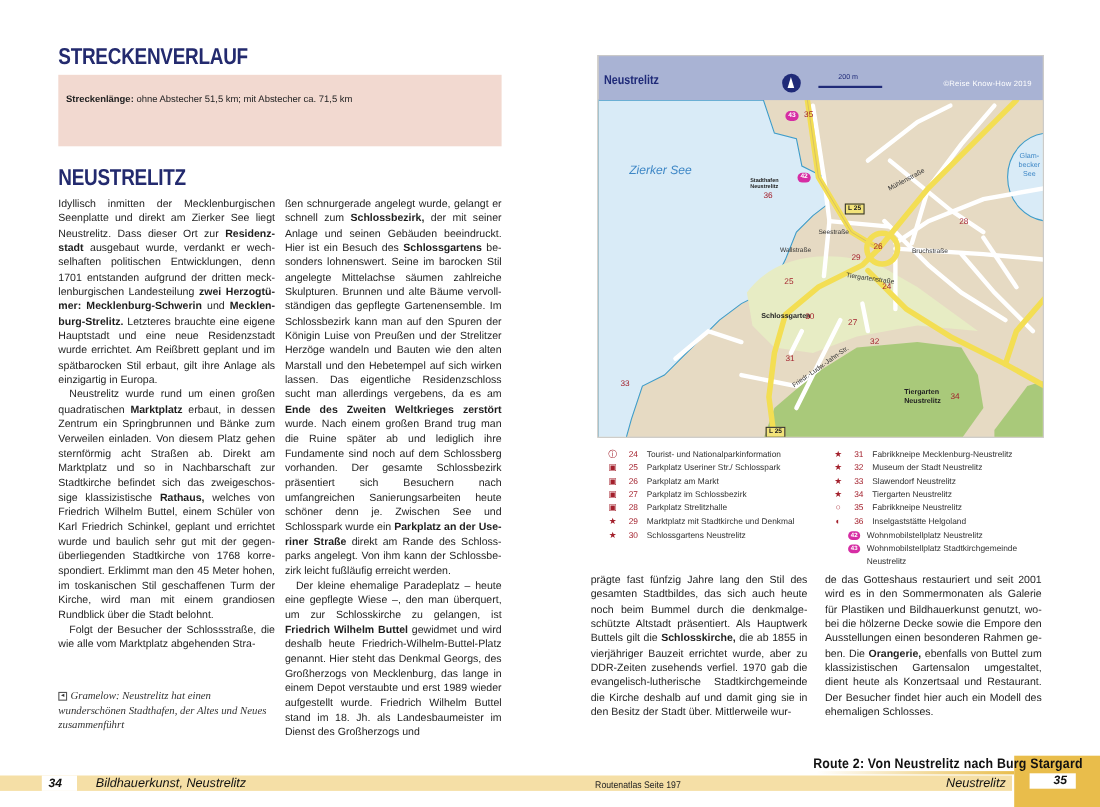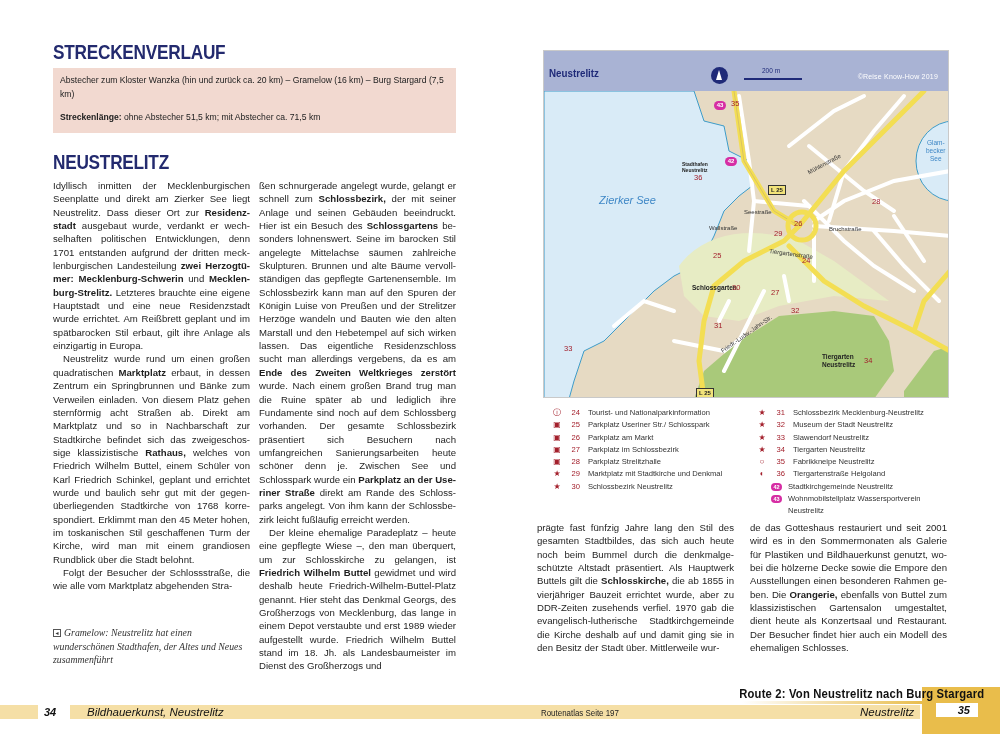--- a/index.html
+++ b/index.html
@@ -128,21 +128,20 @@
     display: inline-block; width: 11px; height: 8px; border-radius: 4px; background: #d62da4; color: #fff; font-size: 5.5px; font-weight: bold; line-height: 8px; text-align: center; margin-left: 16px; margin-right: 6px; flex: none; margin-top: 2px;
   }
 </style>
 </head>
 <body>
 
 <div class="page page-left">
   <div class="h-section h-route">STRECKENVERLAUF</div>
 
   <div class="route-box">
-    <div>Abstecher zum Kloster Wanzka (hin und zurück ca. 20 km) – Gramelow (16 km) – Burg Stargard (7,5 km)</div>
     <div class="gap"></div>
     <div><span class="len-label">Streckenlänge:</span><span> ohne Abstecher 51,5 km; mit Abstecher ca. 71,5 km</span></div>
   </div>
 
   <div class="h-section h-city">NEUSTRELITZ</div>
 
   <div class="col col-1">
     <p><span>Idyllisch inmitten der Mecklenburgischen Seenplatte und direkt am Zierker See liegt Neustrelitz. Dass dieser Ort zur </span><b>Residenz­stadt</b><span> ausgebaut wurde, verdankt er wech­selhaften politischen Entwicklungen, denn 1701 entstanden aufgrund der dritten meck­lenburgischen Landesteilung </span><b>zwei Herzogtü­mer: Mecklenburg-Schwerin</b><span> und </span><b>Mecklen­burg-Strelitz.</b><span> Letzteres brauchte eine eigene Hauptstadt und eine neue Residenzstadt wurde errichtet. Am Reißbrett geplant und im spätbarocken Stil erbaut, gilt ihre Anlage als einzigartig in Europa.</span></p>
     <p class="indent"><span>Neustrelitz wurde rund um einen großen quadratischen </span><b>Marktplatz</b><span> erbaut, in des­sen Zentrum ein Springbrunnen und Bänke zum Verweilen einladen. Von diesem Platz gehen sternförmig acht Straßen ab. Direkt am Marktplatz und so in Nachbarschaft zur Stadtkirche befindet sich das zweigeschos­sige klassizistische </span><b>Rathaus,</b><span> welches von Friedrich Wilhelm Buttel, einem Schüler von Karl Friedrich Schinkel, geplant und errichtet wurde und baulich sehr gut mit der gegen­überliegenden Stadtkirche von 1768 korre­spondiert. Erklimmt man den 45 Meter ho­hen, im toskanischen Stil geschaffenen Turm der Kirche, wird man mit einem grandiosen Rundblick über die Stadt belohnt.</span></p>
     <p class="indent"><span>Folgt der Besucher der Schlossstraße, die wie alle vom Marktplatz abgehenden Stra-</span></p>
@@ -208,21 +207,21 @@
   </svg>
 
   <div class="map-header">
     <div class="map-title">Neustrelitz</div>
     <div class="map-north"></div>
     <div class="map-scale-label">200 m</div>
     <div class="map-scale-bar"></div>
     <div class="map-copyright">©Reise Know-How 2019</div>
   </div>
 
-  <div class="lake-label" style="left:55px; top:98px;margin-top:45px;">Zierker See</div>
+  <div class="lake-label" style="left:28px; top:98px;">Zierker See</div>
   <div class="lake-small" style="left:382px; top:88px; white-space:pre;">Glam-
 becker
 See</div>
   <div class="poi-park" style="left:148px; top:233px;">Schlossgarten</div>
   <div class="poi-park" style="left:278px; top:302px; white-space:pre;">Tiergarten
 Neustrelitz</div>
   <div class="poi-park" style="left:138px; top:110px; font-size:5px; line-height:6px; white-space:pre;">Stadthafen
 Neustrelitz</div>
 
   <div class="road-badge" style="left:224px; top:134px;">L 25</div>
@@ -279,29 +278,29 @@
       <span class="lbl">Parkplatz Strelitzhalle</span>
     </div>
   <div class="row">
       <span class="sym">★</span>
       <span class="num">29</span>
       <span class="lbl">Marktplatz mit Stadtkirche und Denkmal</span>
     </div>
   <div class="row">
       <span class="sym">★</span>
       <span class="num">30</span>
-      <span class="lbl">Schlossbezirk Neustrelitz</span>
+      <span class="lbl">Schlossgartens Neustrelitz</span>
     </div>
 </div>
 
 <div class="legend legend-right">
   <div class="row">
       <span class="sym">★</span>
       <span class="num">31</span>
-      <span class="lbl">Schlossbezirk Mecklenburg-Neustrelitz</span>
+      <span class="lbl">Fabrikkneipe Mecklenburg-Neustrelitz</span>
     </div>
   <div class="row">
       <span class="sym">★</span>
       <span class="num">32</span>
       <span class="lbl">Museum der Stadt Neustrelitz</span>
     </div>
   <div class="row">
       <span class="sym">★</span>
       <span class="num">33</span>
       <span class="lbl">Slawendorf Neustrelitz</span>
@@ -312,29 +311,29 @@
       <span class="lbl">Tiergarten Neustrelitz</span>
     </div>
   <div class="row">
       <span class="sym">○</span>
       <span class="num">35</span>
       <span class="lbl">Fabrikkneipe Neustrelitz</span>
     </div>
   <div class="row">
       <span class="sym">◐</span>
       <span class="num">36</span>
-      <span class="lbl">Tiergartenstraße Helgoland</span>
+      <span class="lbl">Inselgaststätte Helgoland</span>
     </div>
   <div class="row">
       <span class="camp-sym">42</span>
-      <span class="lbl">Stadtkirchgemeinde Neustrelitz</span>
+      <span class="lbl">Wohnmobilstellplatz Neustrelitz</span>
     </div>
   <div class="row">
       <span class="camp-sym">43</span>
-      <span class="lbl">Wohnmobilstellplatz Wassersportverein Neustrelitz</span>
+      <span class="lbl">Wohnmobilstellplatz Stadtkirchgemeinde Neustrelitz</span>
     </div>
 </div>
 
 <div class="col col-3">
   <p><span>prägte fast fünfzig Jahre lang den Stil des gesamten Stadtbildes, das sich auch heute noch beim Bummel durch die denkmalge­schützte Altstadt präsentiert. Als Hauptwerk Buttels gilt die </span><b>Schlosskirche,</b><span> die ab 1855 in vierjähriger Bauzeit errichtet wurde, aber zu DDR-Zeiten zusehends verfiel. 1970 gab die evangelisch-lutherische Stadtkirchgemeinde die Kirche deshalb auf und damit ging sie in den Besitz der Stadt über. Mittlerweile wur-</span></p>
 </div>
 
 <div class="col col-4">
   <p><span>de das Gotteshaus restauriert und seit 2001 wird es in den Sommermonaten als Galerie für Plastiken und Bildhauerkunst genutzt, wo­bei die hölzerne Decke sowie die Empore den Ausstellungen einen besonderen Rahmen ge­ben. Die </span><b>Orangerie,</b><span> ebenfalls von Buttel zum klassizistischen Gartensalon umgestaltet, dient heute als Konzertsaal und Restaurant. Der Besucher findet hier auch ein Modell des ehemaligen Schlosses.</span></p>
 </div>

